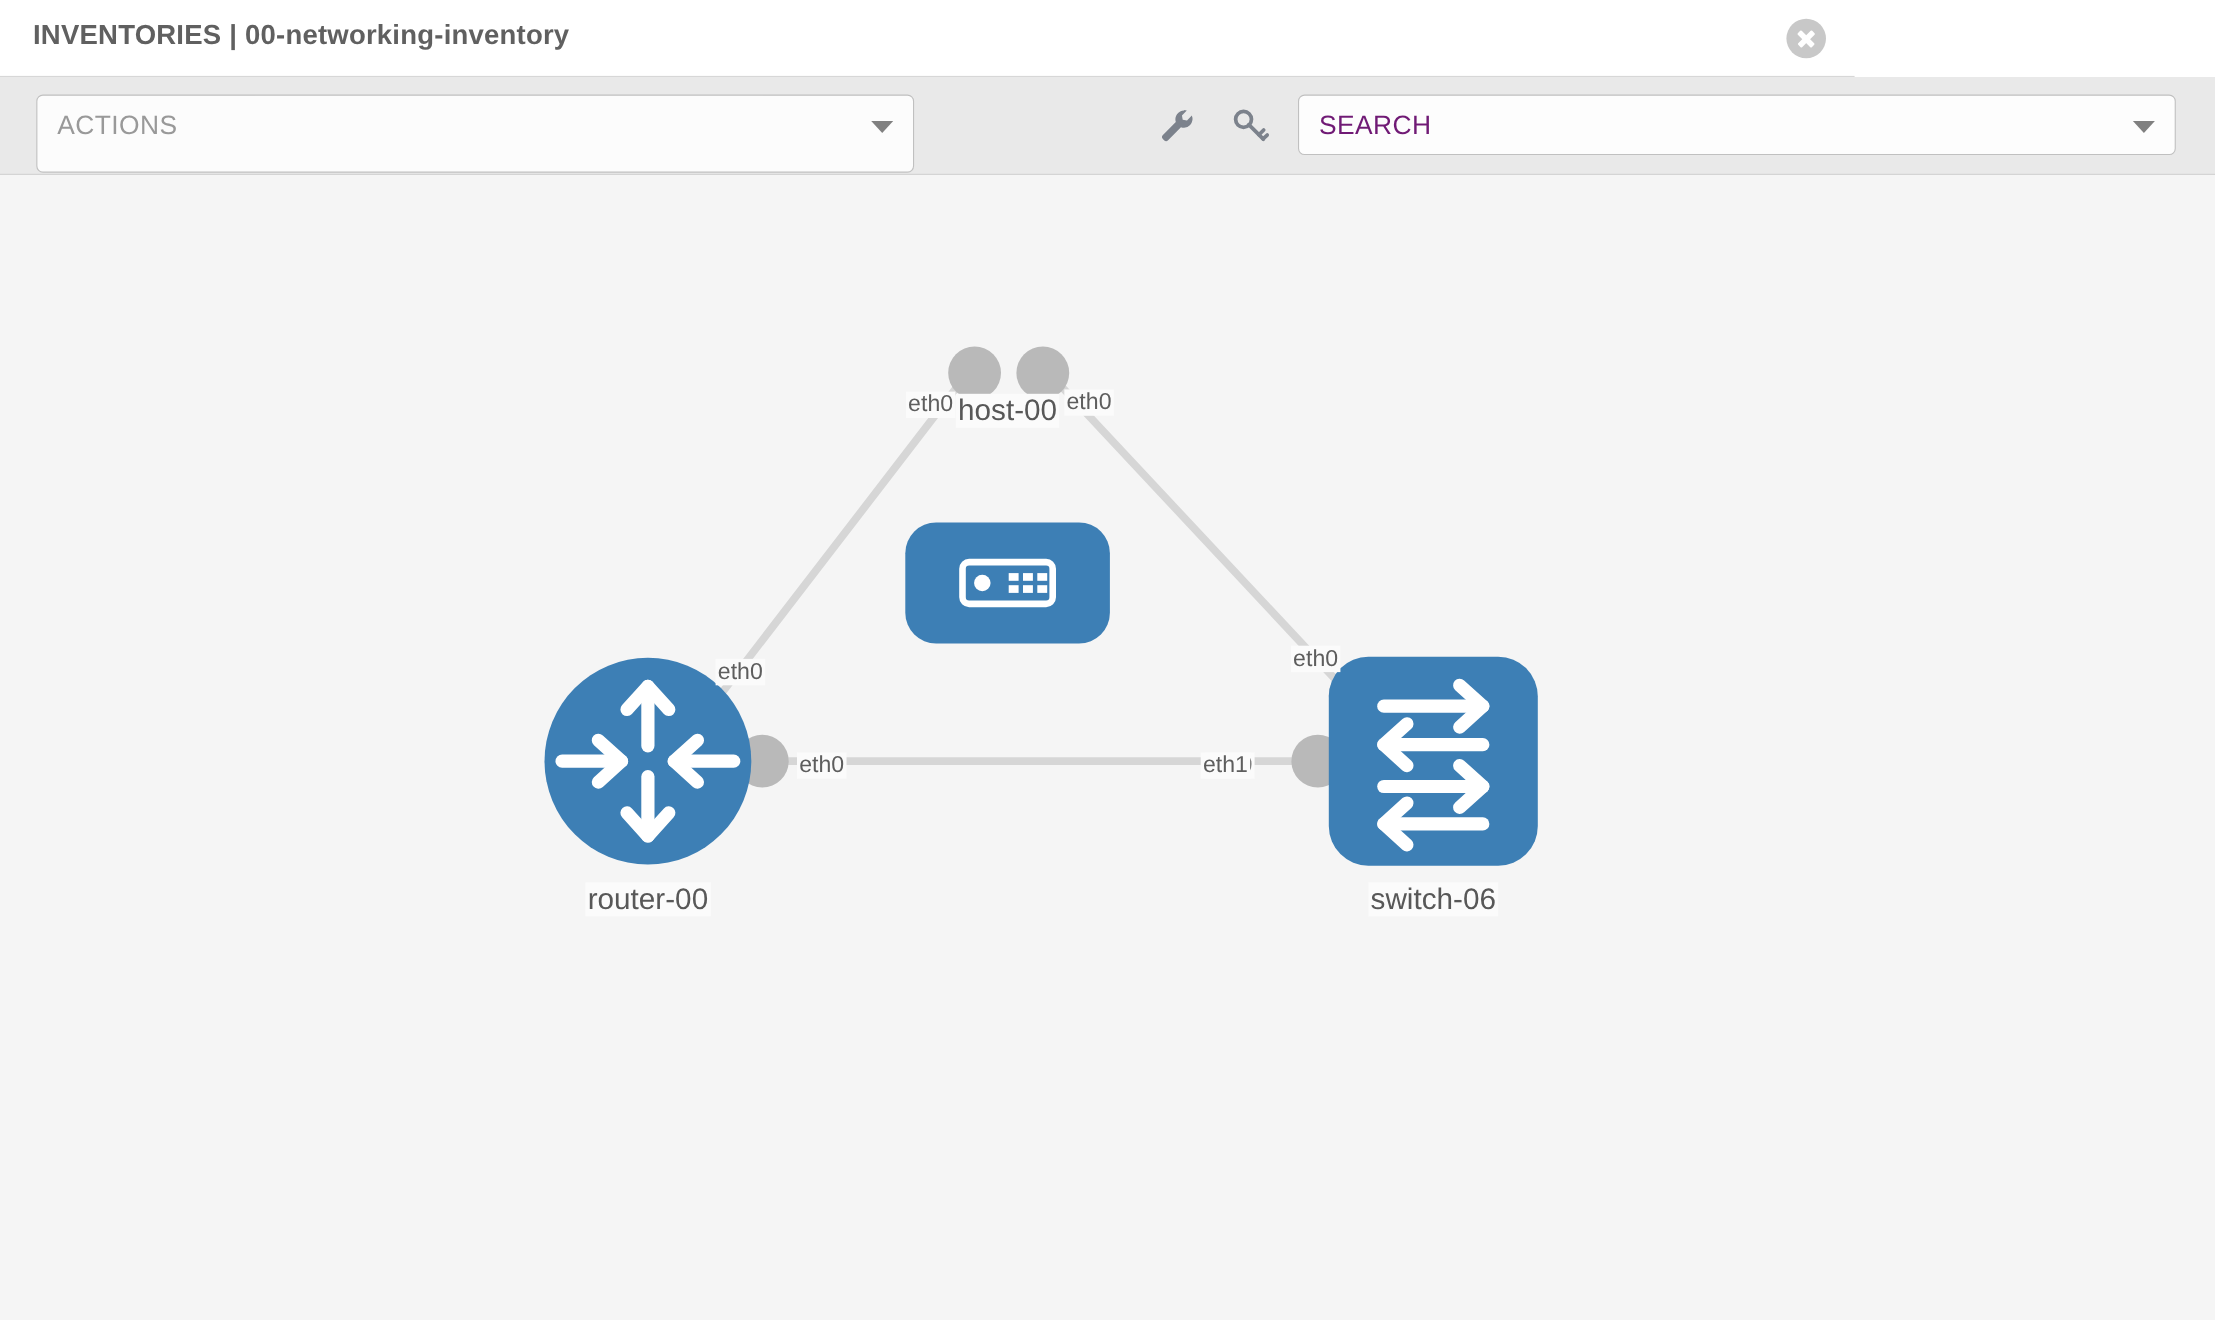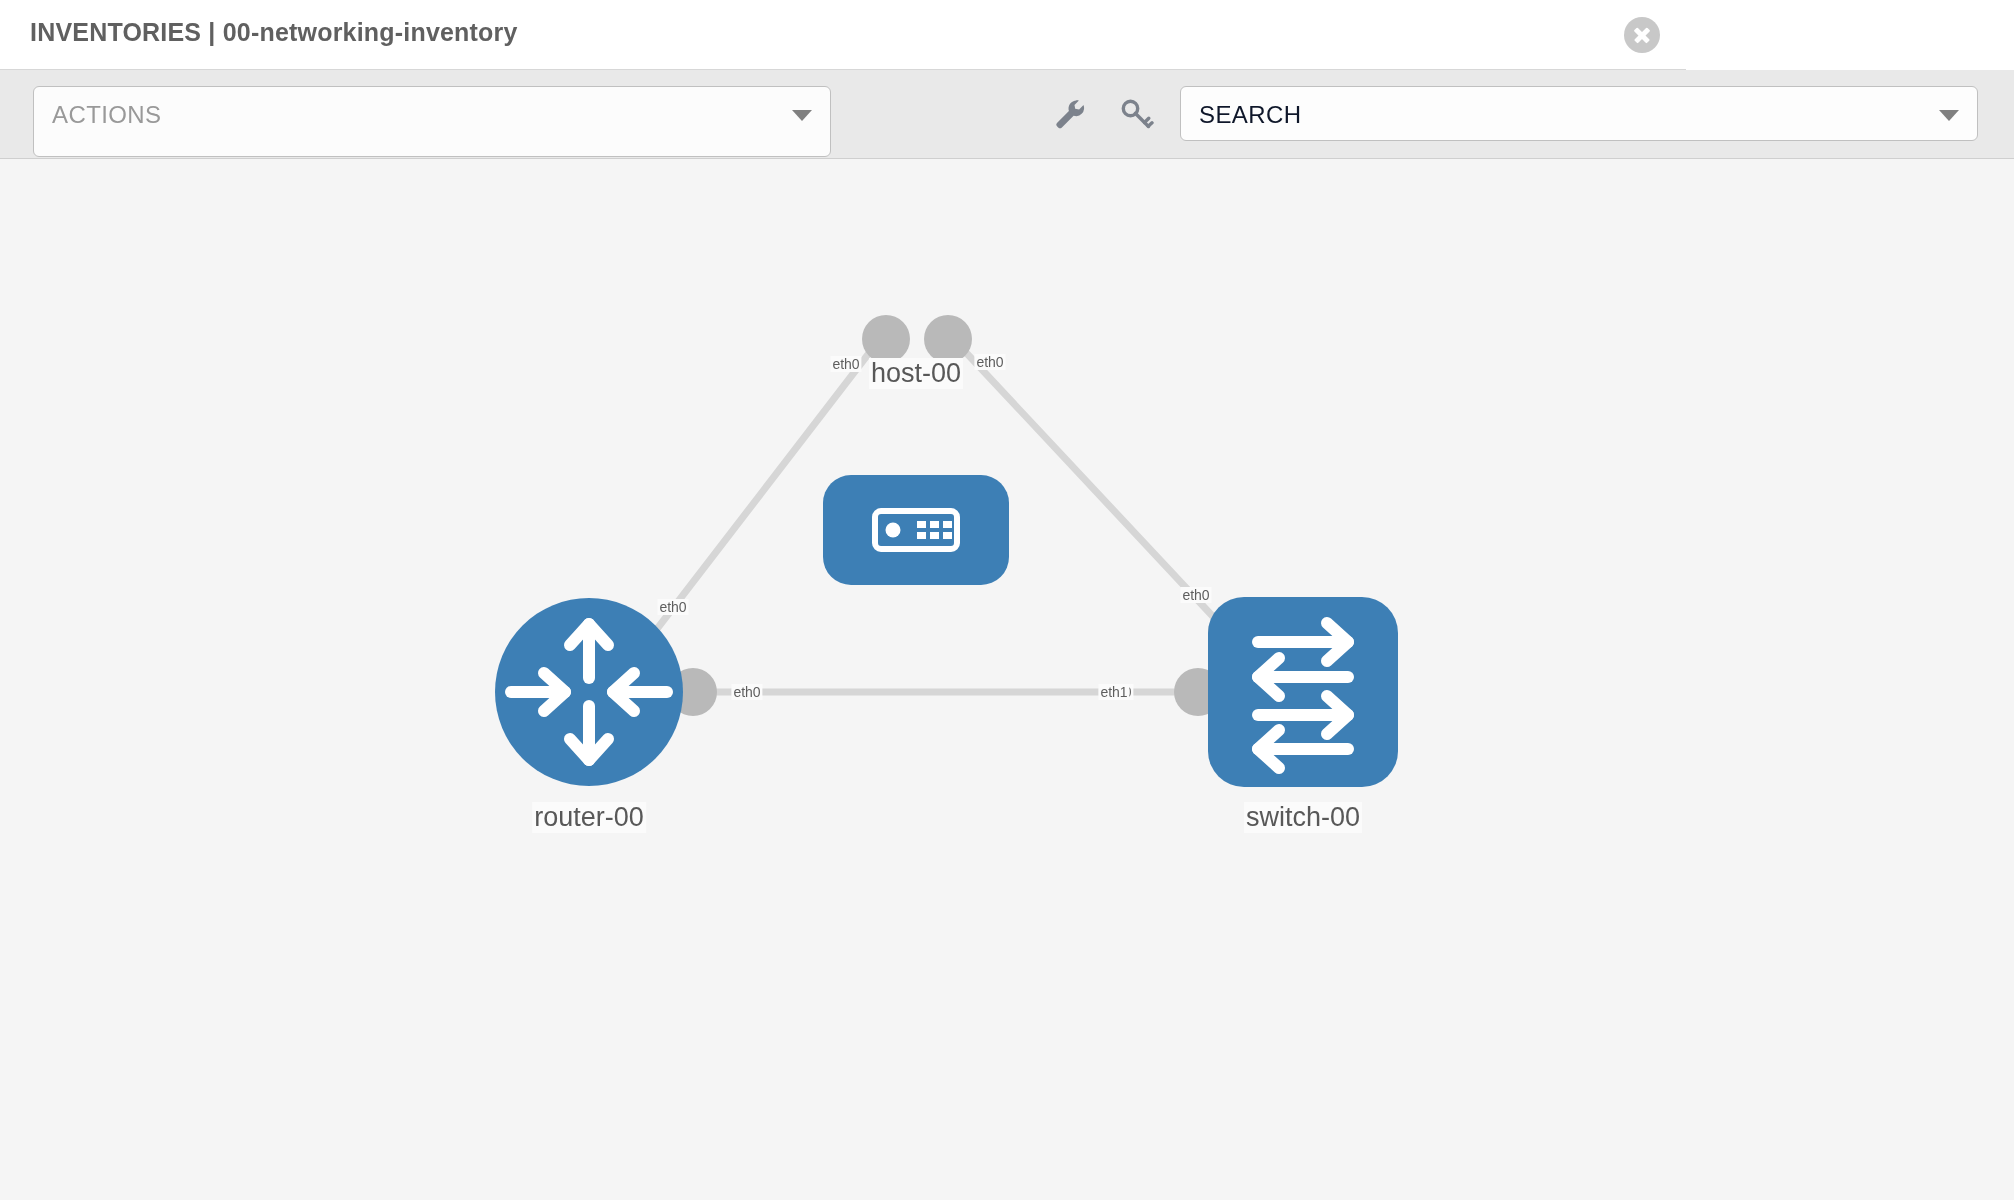--- a/index.html
+++ b/index.html
@@ -126,21 +126,21 @@
     border: 1px solid #c0c0c0;
     border-radius: 6px;
     box-sizing: border-box;
     cursor: text;
   }
   #search-placeholder {
     position: absolute;
     left: 18px;
     top: 14px;
     font-size: 24px;
-    color: #0f172a;
+    color: #701a75;
     letter-spacing: 0.4px;
     pointer-events: none;
   }
   #search-caret { right: 18px; top: 23px; }
 
   
   #topology-canvas {
     position: absolute;
     left: 0;
     top: 159px;
@@ -161,21 +161,21 @@
     position: absolute;
     font-size: 27px;
     color: #585858;
     background: #fbfbfb;
     white-space: nowrap;
     padding: 0 2px;
     transform: translateX(-50%);
   }
   .iface-label {
     position: absolute;
-    font-size: 14px;
+    font-size: 21px;
     color: #5e5e5e;
     background: #fbfbfb;
     white-space: nowrap;
     padding: 0 2px;
     transform: translateX(-50%);
   }
 </style>
 </head>
 <body>
 
@@ -276,21 +276,21 @@
         <path d="M1327 537 L1348 556 L1327 575"></path>
 
         <path d="M1348 590 L1258 590"></path>
         <path d="M1279 571 L1258 590 L1279 609"></path>
       </g>
     </g>
   </svg>
 
   <div class="node-label" style="left:916px; top:199px;">host-00</div>
   <div class="node-label" style="left:589px; top:643px;text-align:right;">router-00</div>
-  <div class="node-label" style="left:1303px; top:643px;">switch-00</div>
+  <div class="node-label" style="left:1303px; top:643px;">switch-06</div>
 
   <div class="iface-label" style="left:846px; top:197px;">eth0</div>
   <div class="iface-label" style="left:990px; top:195px;">eth0</div>
   <div class="iface-label" style="left:673px; top:440px;">eth0</div>
   <div class="iface-label" style="left:1196px; top:428px;">eth0</div>
   <div class="iface-label" style="left:747px; top:525px;">eth0</div>
   <div class="iface-label" style="left:1118px; top:525px;">eth0</div>
   <div class="iface-label" style="left:1114px; top:525px;">eth1</div>
 
 </div>

